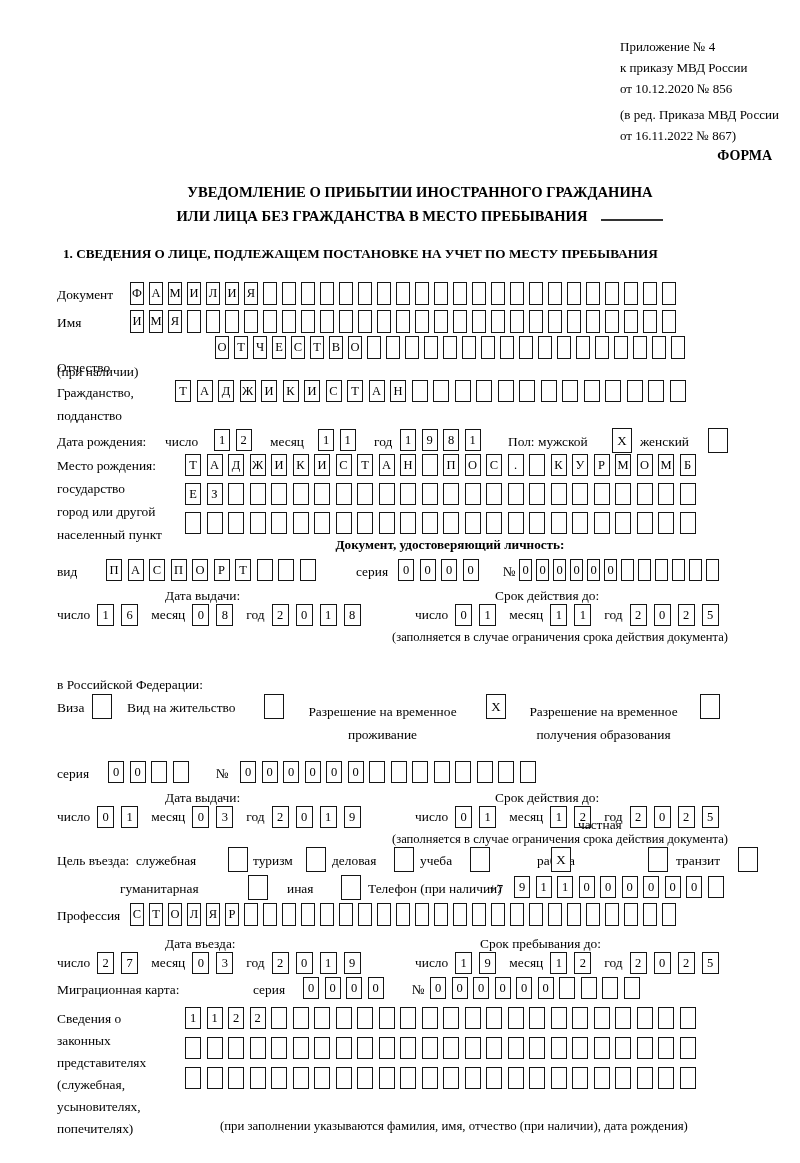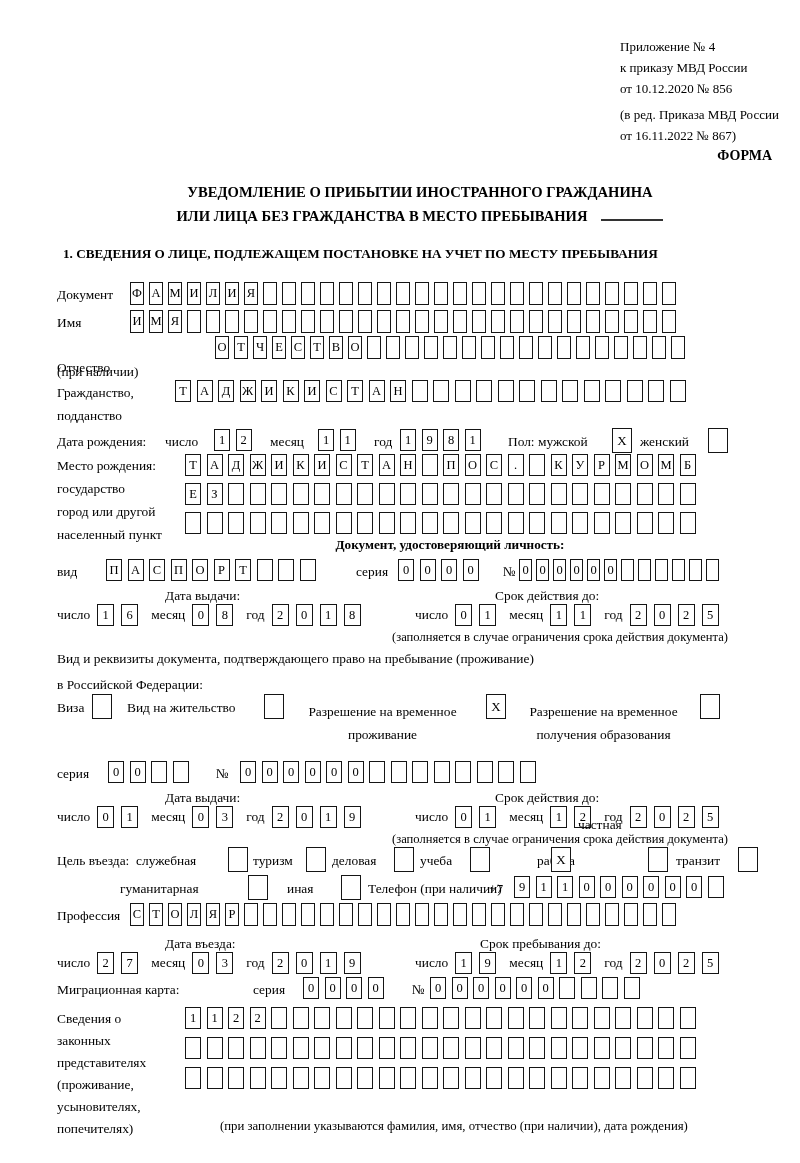--- a/index.html
+++ b/index.html
@@ -353,21 +353,20 @@
     <span class="lbl">год</span>
     <span class="cells p27">
         <span class="cell">2</span>
         <span class="cell">0</span>
         <span class="cell">2</span>
         <span class="cell">5</span>
       </span>
   </div>
   <div class="abs small" style="left:392px;top:630px;">(заполняется в случае ограничения срока действия документа)</div>
 
-  <div class="abs lbl" style="left:57px;top:651px;">Вид и реквизиты документа, подтверждающего право на пребывание (проживание)</div>
   <div class="abs lbl" style="left:57px;top:677px;">в Российской Федерации:</div>
 
   <div class="abs lbl" style="left:57px;top:700px;">Виза</div>
   <div class="abs box" style="left:92px;top:694px;"></div>
   <div class="abs lbl" style="left:127px;top:700px;">Вид на жительство</div>
   <div class="abs box" style="left:264px;top:694px;"></div>
   <div class="abs optblock" style="left:295px;top:700px;width:175px;">
     <div>Разрешение на временное</div>
     <div>проживание</div>
   </div>
@@ -574,21 +573,21 @@
       <span class="cell">0</span>
       <span class="cell"></span>
       <span class="cell"></span>
       <span class="cell"></span>
       <span class="cell"></span>
     </div>
 
   <div class="abs lbl" style="left:57px;top:1011px;">Сведения о</div>
   <div class="abs lbl" style="left:57px;top:1033px;">законных</div>
   <div class="abs lbl" style="left:57px;top:1055px;">представителях</div>
-  <div class="abs lbl" style="left:57px;top:1077px;">(проживание,</div>
+  <div class="abs lbl" style="left:57px;top:1077px;">(служебная,</div>
   <div class="abs lbl" style="left:57px;top:1099px;">усыновителях,</div>
   <div class="abs lbl" style="left:57px;top:1121px;">попечителях)</div>
   <div class="abs cells" style="left:185px;top:1007px;">
       <span class="cell">1</span>
       <span class="cell">1</span>
       <span class="cell">2</span>
       <span class="cell">2</span>
       <span class="cell"></span>
       <span class="cell"></span>
       <span class="cell"></span>

